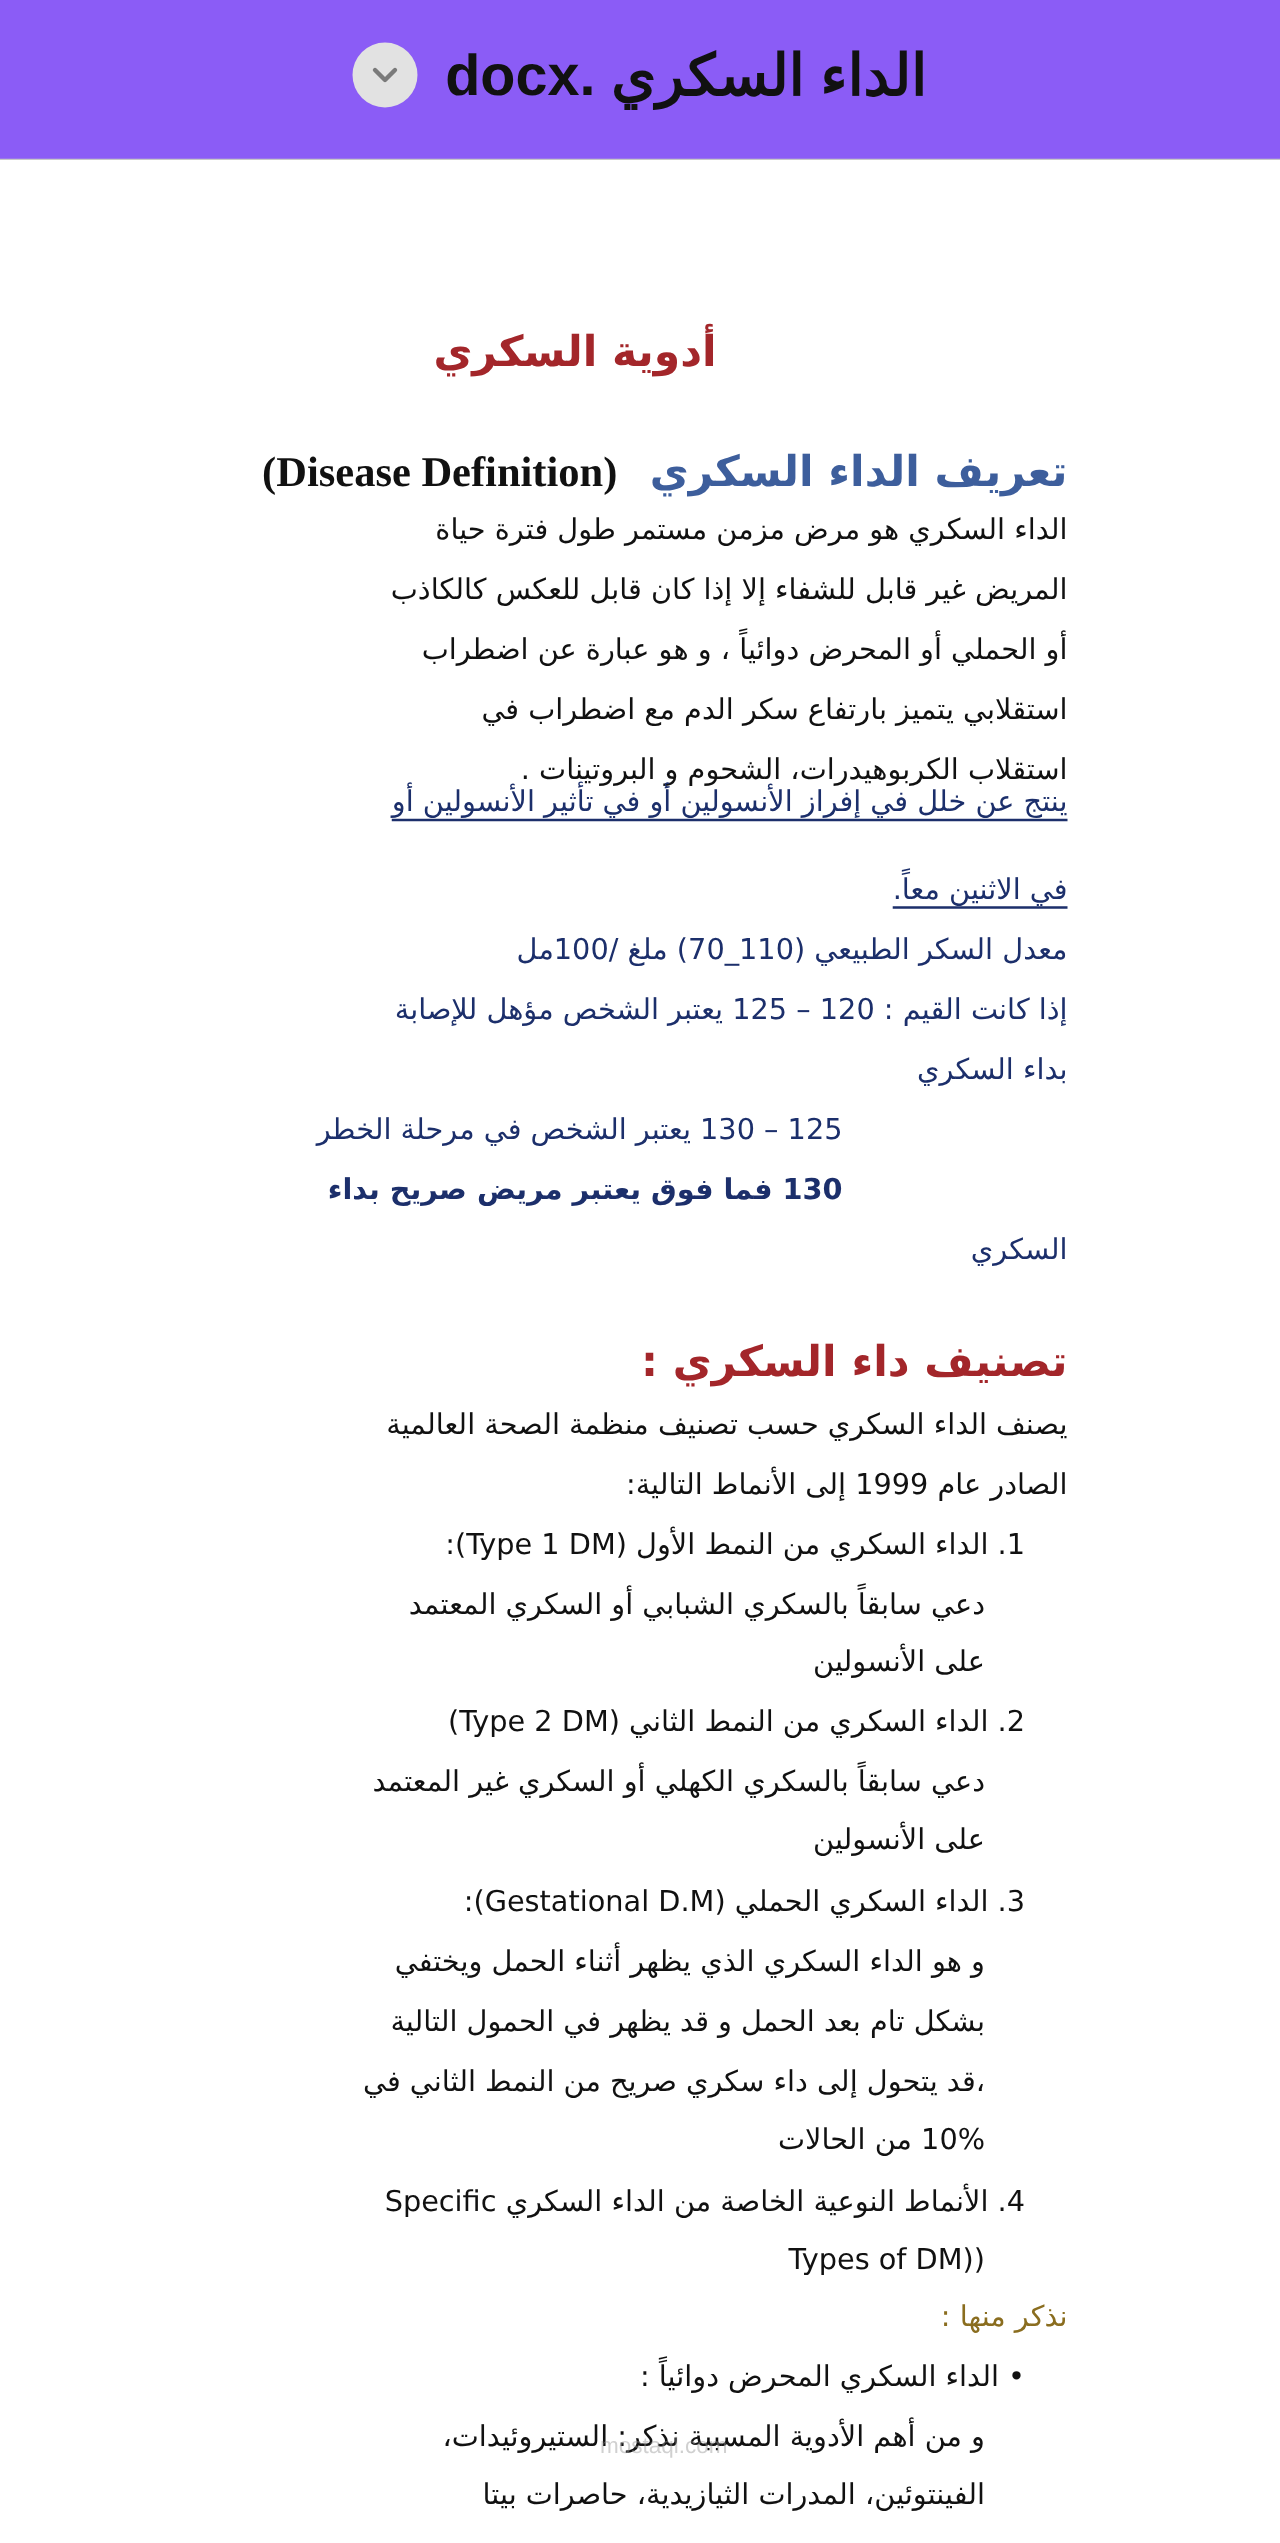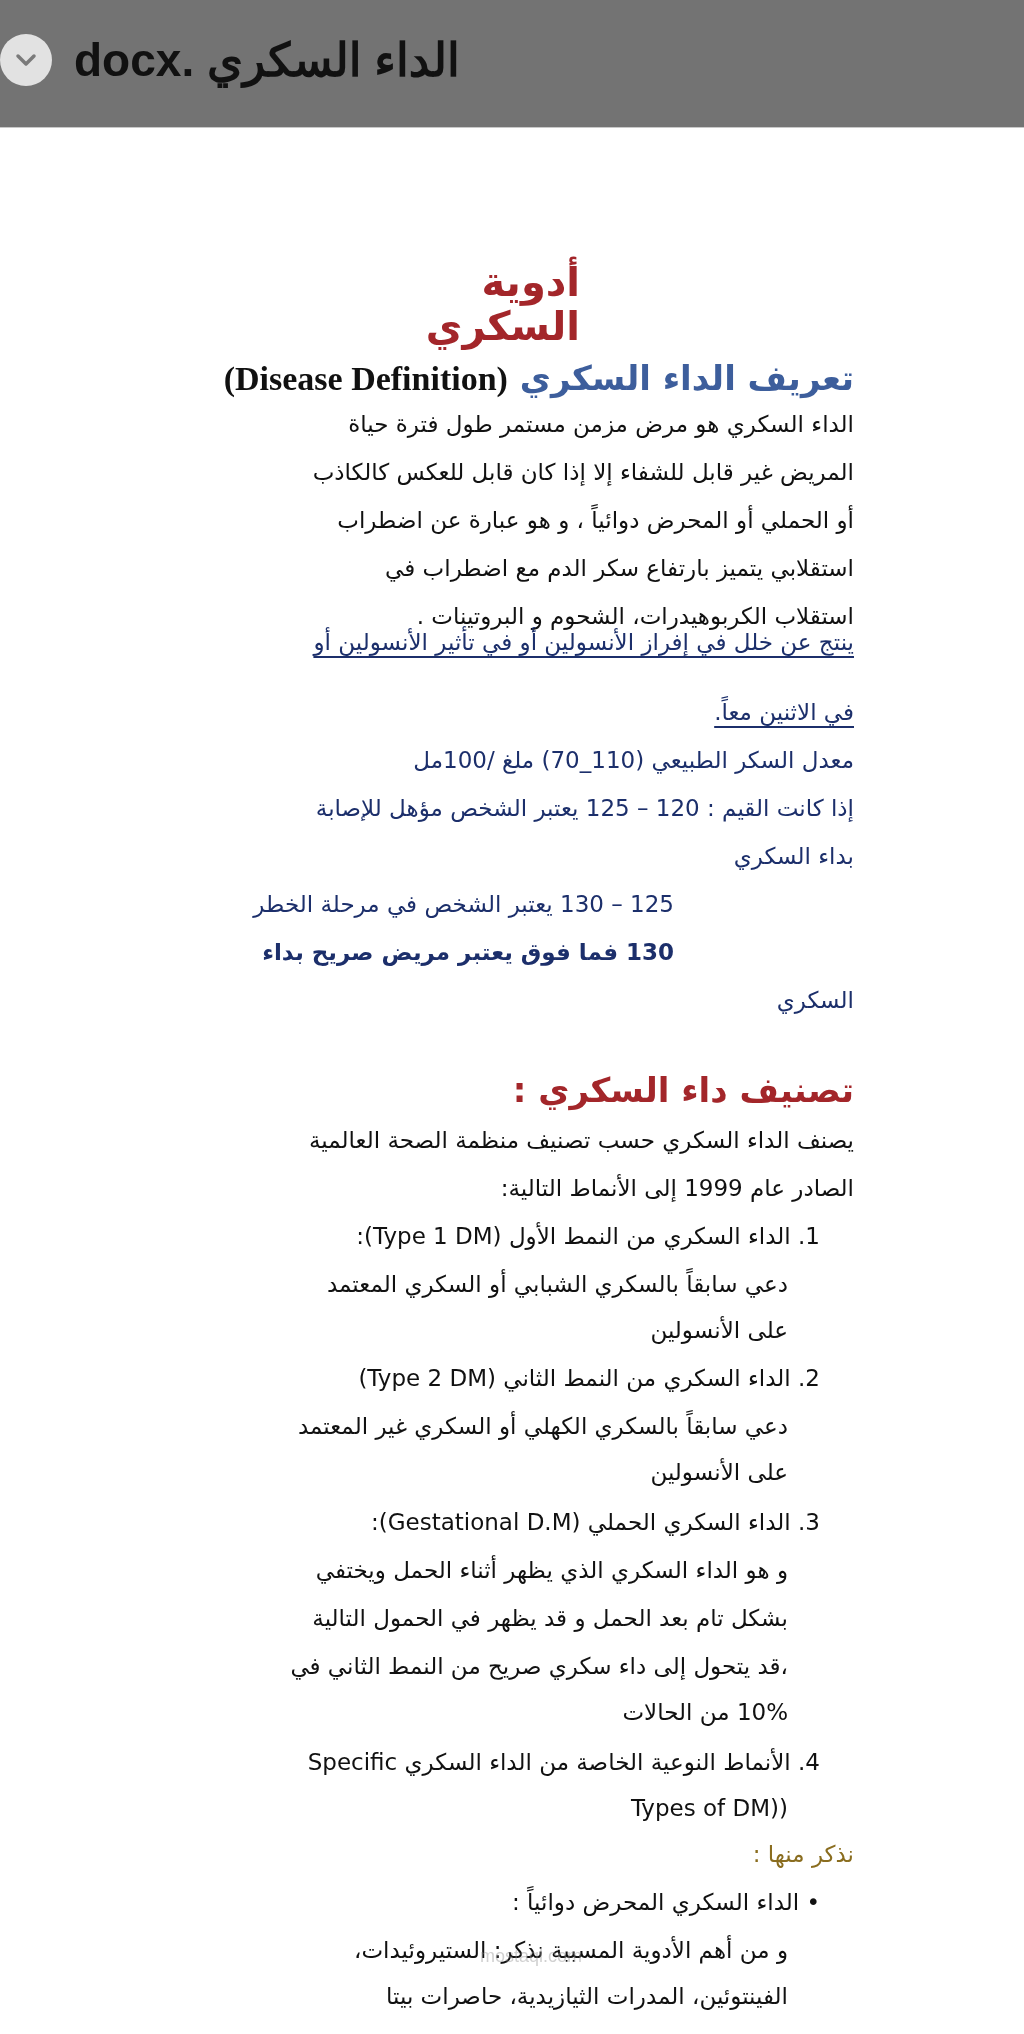--- a/index.html
+++ b/index.html
@@ -1,22 +1,22 @@
 <!DOCTYPE html>
 <html><head>
   <meta charset="utf-8">
   <style>
     * { box-sizing: border-box; margin: 0; padding: 0; }
     html, body { width: 1024px; height: 2034px; overflow: hidden; background: #ffffff; }
     body { font-family: "DejaVu Sans", sans-serif; position: relative; }
 
     .topbar {
       position: absolute; left: 0; top: 0; width: 1024px; height: 129px;
-      background: #737373; border-bottom: 2px solid #c8c8c8;
-      display: flex; align-items: center; 
+      background: #8b5cf6; border-bottom: 2px solid #c8c8c8;
+      display: flex; align-items: center; justify-content: center;
     }
     .title-wrap { display: flex; align-items: center; gap: 22px; margin-top: -8px; }
     .chevron-btn {
       width: 52px; height: 52px; border-radius: 50%; background: #e2e2e2;
       display: flex; align-items: center; justify-content: center; cursor: pointer;
     }
     .doc-title {
       font-family: "Liberation Sans", sans-serif; font-weight: bold;
       font-size: 46px; color: #111; direction: ltr; unicode-bidi: plaintext;
     }
@@ -26,27 +26,27 @@
       background: #ffffff; overflow: hidden;
     }
     .content {
       position: absolute; right: 170px; top: 0; width: 790px;
       direction: rtl; text-align: right;
       font-family: "DejaVu Sans", sans-serif; color: #111;
     }
     .line { position: absolute; right: 0; white-space: nowrap; font-size: 23px; line-height: 44px; }
     .doc-heading { font-size: 34px; font-weight: bold; }
     .c-red { color: #a3262a; }
-    .c-blue { color: #3d5e9c; }
+    .c-blue { color: #3d5e9c; margin-left: 14px; }
     .c-navy { color: #1c2f6b; }
     .c-olive { color: #8a6d1f; }
     .c-black { color: #111; }
     .latin { font-family: "Liberation Serif", serif; margin-left: 48px; }
     .underline { text-decoration: underline; text-underline-offset: 6px; text-decoration-thickness: 2px; }
-    .center-title { position: absolute; left: 340px; width: 240px; text-align: right; font-size: 40px; font-weight: bold; line-height: 44px; direction: rtl; }
+    .center-title { position: absolute; left: 340px; width: 240px; text-align: center; font-size: 34px; font-weight: bold; line-height: 44px; direction: rtl; }
     .watermark {
       position: absolute; left: 480px; top: 1818px; font-family: "Liberation Sans", sans-serif;
       font-size: 18px; color: rgba(150,150,150,0.45); direction: ltr;
     }
   </style>
 </head>
 <body>
 
 <div class="topbar">
   <div class="title-wrap">

